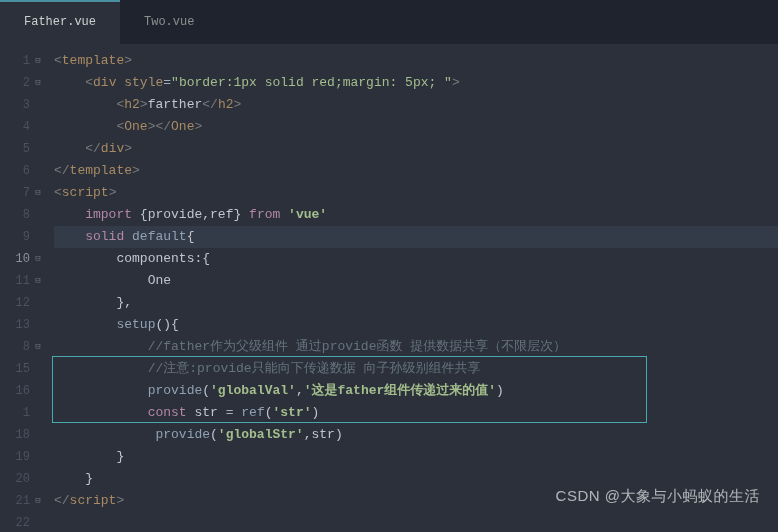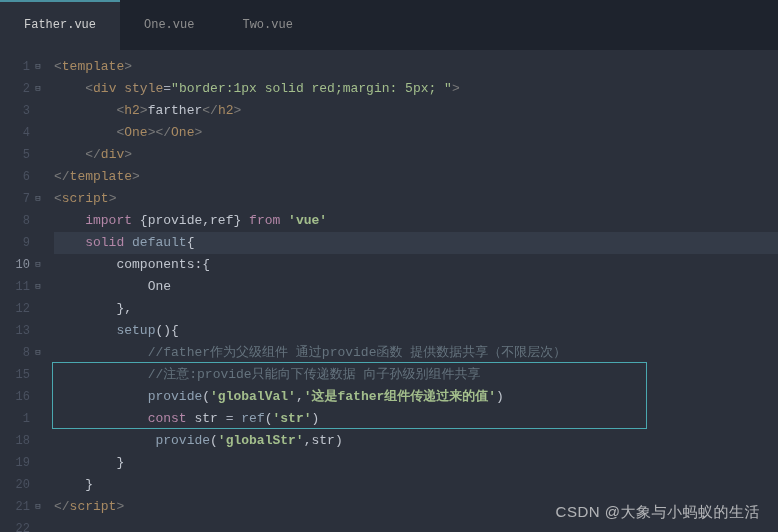--- a/index.html
+++ b/index.html
@@ -13,21 +13,21 @@
       font-size: 13px;
       color: #c0c5ce;
       width: 778px;
       height: 532px;
       overflow: hidden;
       position: relative;
     }
     .tabs {
       display: flex;
       background: #1e232d;
-      height: 50px;
+      height: 44px;
     }
     .tab {
       padding: 8px 24px;
       color: #8e8e8e;
       font-size: 12px;
       display: flex;
       align-items: center;
       cursor: pointer;
       position: relative;
     }
@@ -109,37 +109,34 @@
     .keyword { color: #b487a8; }
     .keyword-blue { color: #8fa1b3; }
     .func { color: #8fa1b3; }
     .comment { color: #65737e; }
     .punct { color: #a7adba; }
     .brace { color: #c0c5ce; }
     .plain { color: #c0c5ce; }
     .prop { color: #c0c5ce; }
     .watermark {
       position: absolute;
-      bottom: 10px;
+      bottom: 26px;
       right: 18px;
       color: rgba(230,230,230,0.72);
       font-size: 15px;
       font-family: sans-serif;
       letter-spacing: 0.5px;
     }
   </style>
 </head>
 <body>
 
 <div class="tabs">
   <div class="tab active">
       <span>Father.vue</span>
-    </div>
-  <div class="tab">
-      <span>One.vue</span>
     </div>
   <div class="tab">
       <span>Two.vue</span>
     </div>
 </div>
 
 <div class="editor">
   <div class="gutter">
     <div class="gutter-line">
         <span class="line-num">1</span>

